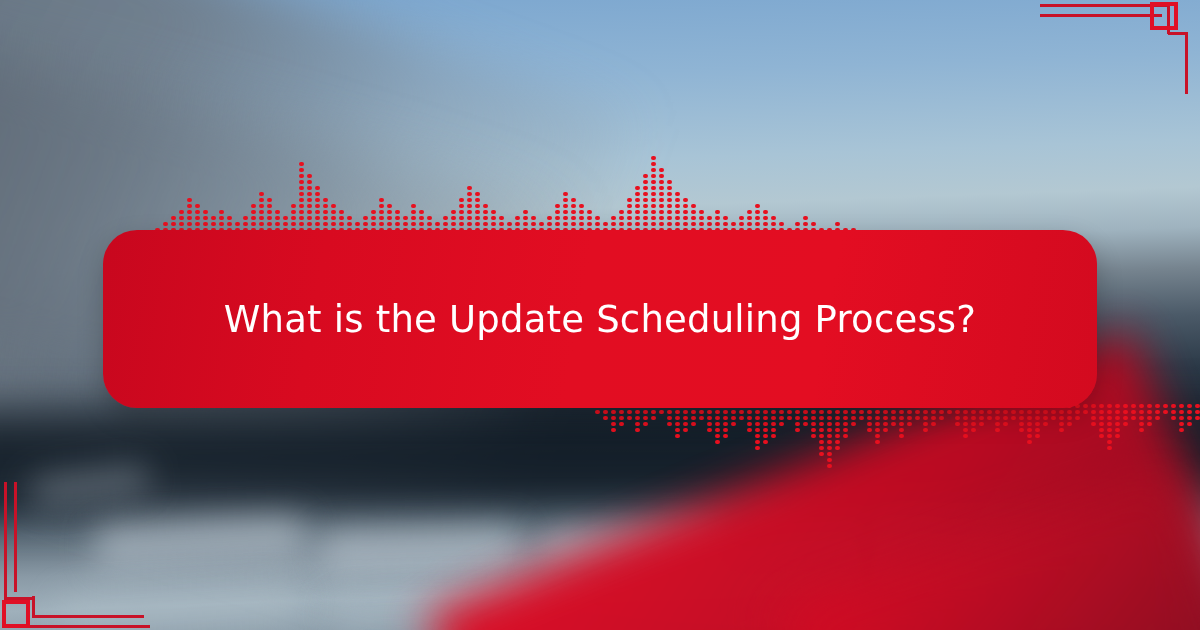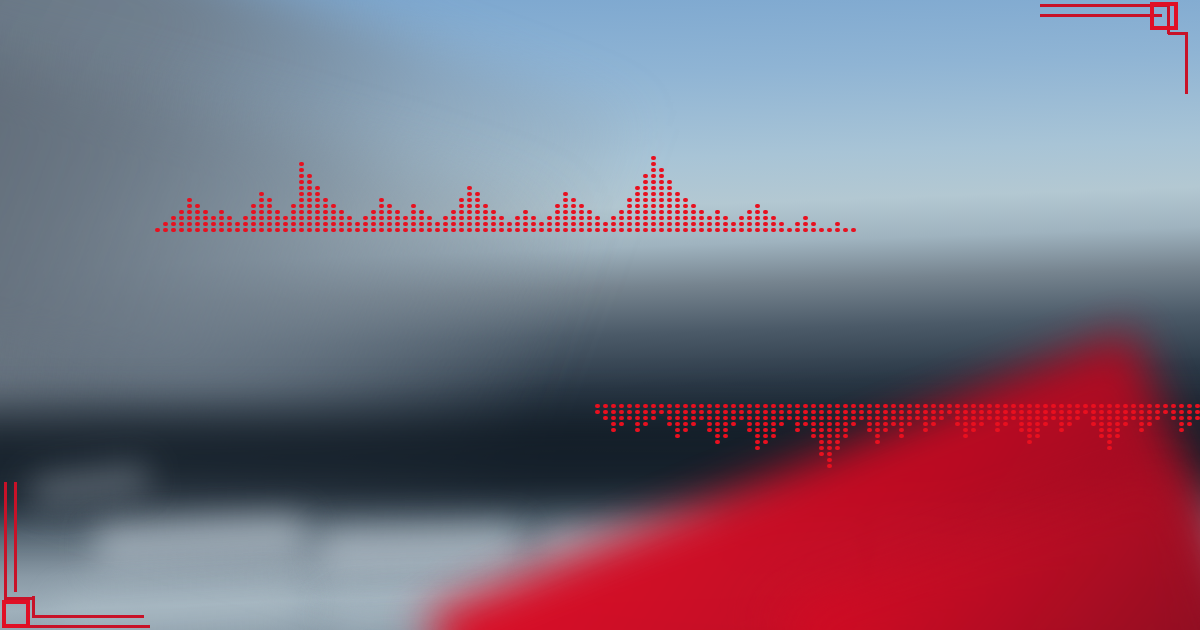--- a/index.html
+++ b/index.html
@@ -1266,20 +1266,23 @@
         <div class="wdot" style="background: rgb(232, 16, 31);"></div>
         <div class="wdot" style="background: rgb(232, 16, 31);"></div>
       </div>
       <div class="wcol">
         <div class="wdot" style="background: rgb(232, 16, 31);"></div>
         <div class="wdot" style="background: rgb(232, 16, 31);"></div>
         <div class="wdot" style="background: rgb(232, 16, 31);"></div>
       </div>
     </div>
 
+  <div class="card">
+    <div class="card-title">What is the Update Scheduling Process?</div>
+  </div>
 
   <div class="corner corner-tr">
     <div class="cline h1"></div>
     <div class="cline h2"></div>
     <div class="cline v1"></div>
     <div class="cline v2"></div>
     <div class="cline h3"></div>
     <div class="cbox sq"></div>
   </div>
 

